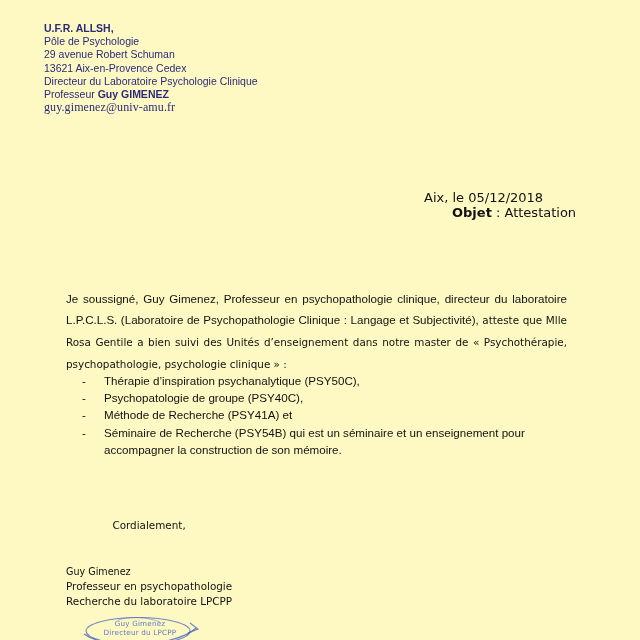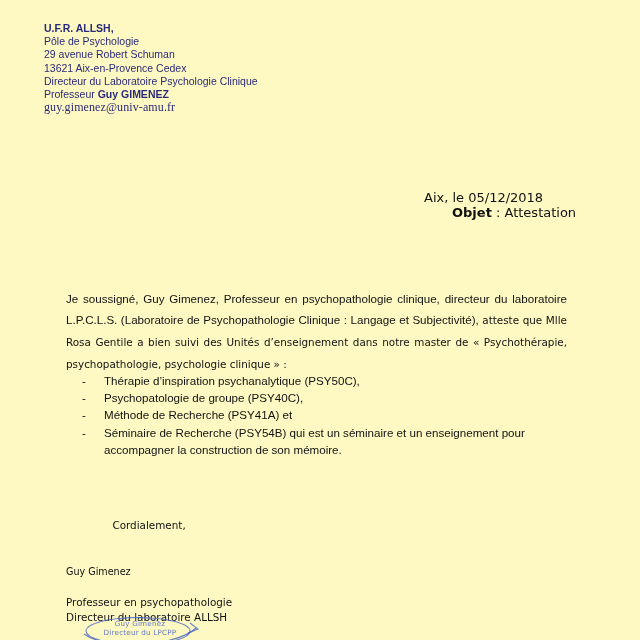--- a/index.html
+++ b/index.html
@@ -107,21 +107,20 @@
     white-space: nowrap;
   }
   .closing-salutation { display: block; text-align: center; }
   .closing-name {
     display: block;
     margin-top: 31px;
     font-size: 9.6px;
   }
   .closing-role1 {
     display: block;
-    margin-top: 16px;
   }
   .closing-role2 { display: block; }
 
   
   .stamp {
     position: absolute;
     left: 78px;
     top: 614px;
     width: 124px;
     height: 34px;
@@ -181,21 +180,21 @@
     <div class="course-item">
       <span class="course-dash">-</span>
       <span class="course-text">Séminaire de Recherche (PSY54B) qui est un séminaire et un enseignement pour accompagner la construction de son mémoire.</span>
     </div>
   </div>
 
   <div class="closing">
     <span class="closing-salutation">Cordialement,</span>
     <span class="closing-name">Guy Gimenez</span>
     <span class="closing-role1">Professeur en psychopathologie</span>
-    <span class="closing-role2">Directeur du laboratoire ALLSH</span>
+    <span class="closing-role2">Recherche du laboratoire LPCPP</span>
   </div>
 
   <div class="stamp">
     <svg width="124" height="34" viewBox="0 0 124 34">
       <ellipse cx="60" cy="17" rx="52" ry="13.5" fill="none" stroke="#4763c4" stroke-width="1.1" opacity="0.75"></ellipse>
       <path d="M6 20 C 20 30, 50 33, 78 29 C 96 26, 110 22, 118 14" fill="none" stroke="#4763c4" stroke-width="1.1" opacity="0.8"></path>
       <path d="M112 9 L 120 15 L 110 19" fill="none" stroke="#4763c4" stroke-width="1.1" opacity="0.8"></path>
       <path d="M40 6 C 52 2, 70 3, 82 8" fill="none" stroke="#4763c4" stroke-width="0.9" opacity="0.55"></path>
     </svg>
     <div class="stamp-text">

